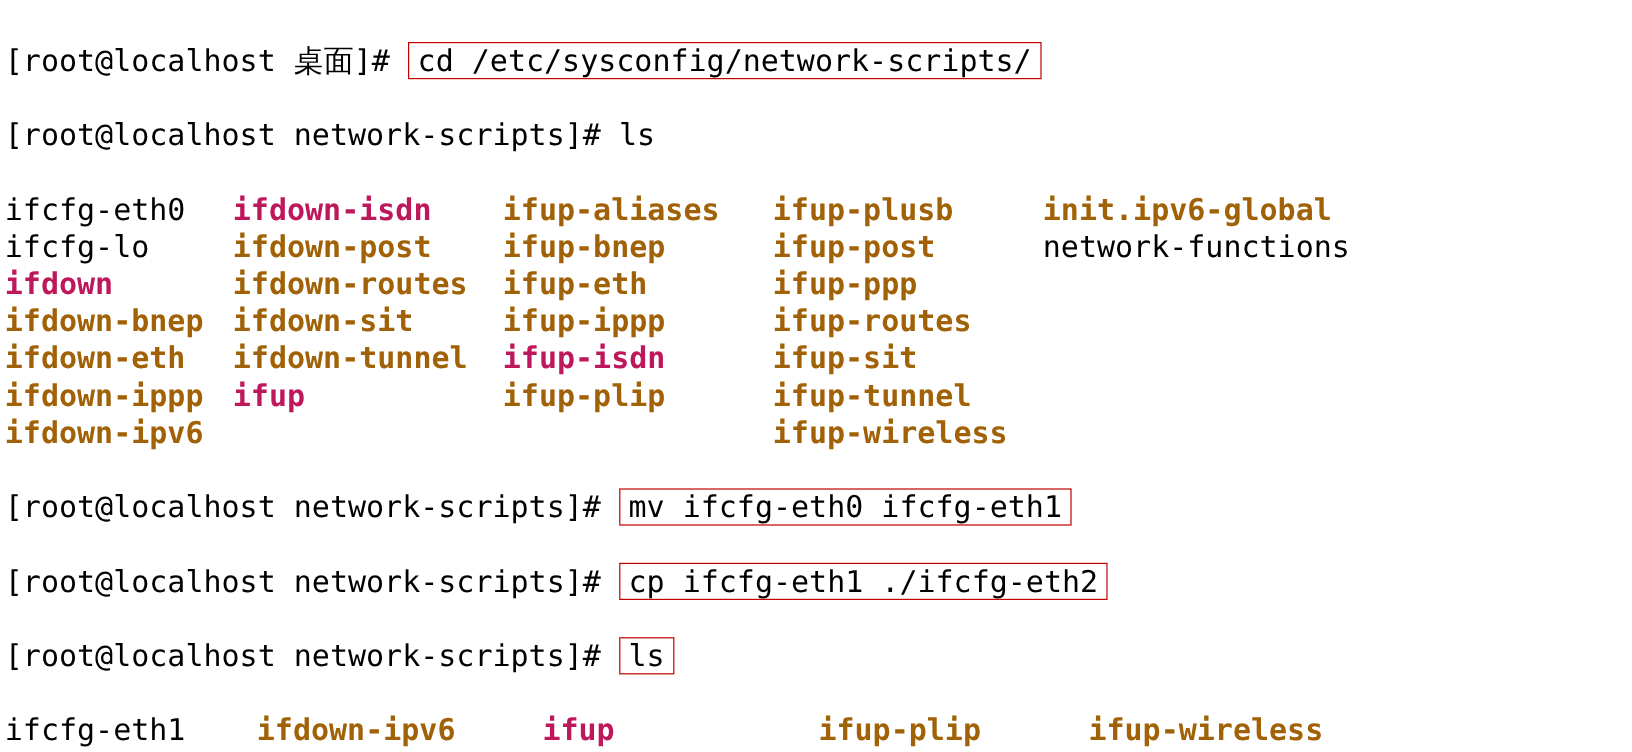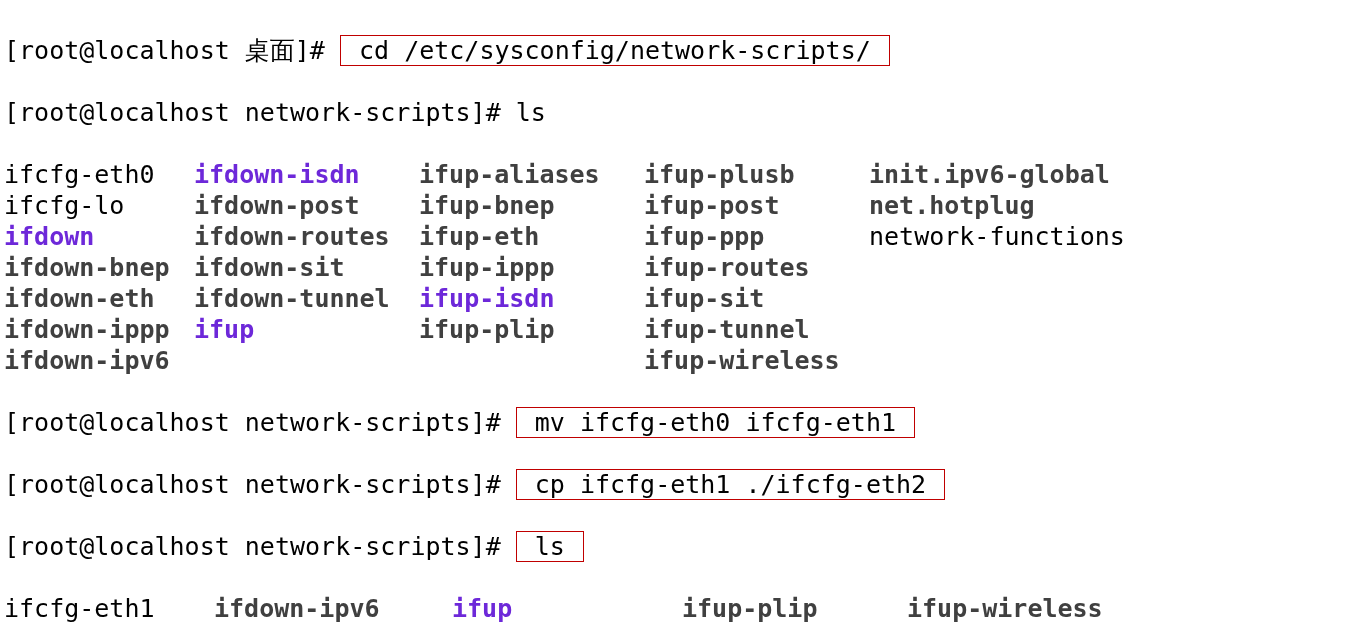--- a/index.html
+++ b/index.html
@@ -16,26 +16,26 @@
   }
   .term{
     white-space:pre;
     padding:4px 4px 0 4px;
   }
   .row{
     display:block;
   }
   .box{
     border:1px solid #c00000;
-    padding:0 18px;
+    padding:0 7px;
     display:inline-block;
     line-height:29px;
   }
-  .grn{ color:#404040; font-weight:bold;}
-  .cyn{ color:#6d28d9; font-weight:bold;}
+  .grn{ color:#a16207; font-weight:bold;}
+  .cyn{ color:#be185d; font-weight:bold;}
   .blk{ color:#000000; }
   
   .cols{
     display:flex;
     flex-direction:row;
   }
   .col{
     display:flex;
     flex-direction:column;
   }
@@ -54,21 +54,21 @@
 <body>
 
 <div class="term">
 <span class="row"><span>[root@localhost 桌面]# </span><span class="box">cd /etc/sysconfig/network-scripts/</span></span>
 <span class="row">[root@localhost network-scripts]# ls</span>
 <div class="cols">
   <div class="col c1"><span class="row blk">ifcfg-eth0</span><span class="row blk">ifcfg-lo</span><span class="row cyn">ifdown</span><span class="row grn">ifdown-bnep</span><span class="row grn">ifdown-eth</span><span class="row grn">ifdown-ippp</span><span class="row grn">ifdown-ipv6</span></div>
   <div class="col c2"><span class="row cyn">ifdown-isdn</span><span class="row grn">ifdown-post</span><span class="row grn">ifdown-routes</span><span class="row grn">ifdown-sit</span><span class="row grn">ifdown-tunnel</span><span class="row cyn">ifup</span></div>
   <div class="col c3"><span class="row grn">ifup-aliases</span><span class="row grn">ifup-bnep</span><span class="row grn">ifup-eth</span><span class="row grn">ifup-ippp</span><span class="row cyn">ifup-isdn</span><span class="row grn">ifup-plip</span></div>
   <div class="col c4"><span class="row grn">ifup-plusb</span><span class="row grn">ifup-post</span><span class="row grn">ifup-ppp</span><span class="row grn">ifup-routes</span><span class="row grn">ifup-sit</span><span class="row grn">ifup-tunnel</span><span class="row grn">ifup-wireless</span></div>
-  <div class="col c5"><span class="row grn">init.ipv6-global</span><span class="row grn">net.hotplug</span><span class="row blk">network-functions</span></div>
+  <div class="col c5"><span class="row grn">init.ipv6-global</span><span class="row blk">network-functions</span></div>
 </div>
 <span class="row"><span>[root@localhost network-scripts]# </span><span class="box">mv ifcfg-eth0 ifcfg-eth1</span></span>
 <span class="row"><span>[root@localhost network-scripts]# </span><span class="box">cp ifcfg-eth1 ./ifcfg-eth2</span></span>
 <span class="row"><span>[root@localhost network-scripts]# </span><span class="box">ls</span></span>
 <div class="cols">
   <div class="col d1"><span class="row blk">ifcfg-eth1</span><span class="row blk">ifcfg-eth2</span></div>
   <div class="col d2"><span class="row grn">ifdown-ipv6</span><span class="row cyn">ifdown-isdn</span></div>
   <div class="col d3"><span class="row cyn">ifup</span><span class="row grn">ifup-aliases</span></div>
   <div class="col d4"><span class="row grn">ifup-plip</span><span class="row grn">ifup-plusb</span></div>
   <div class="col d5"><span class="row grn">ifup-wireless</span><span class="row grn">init.ipv6-global</span></div>

